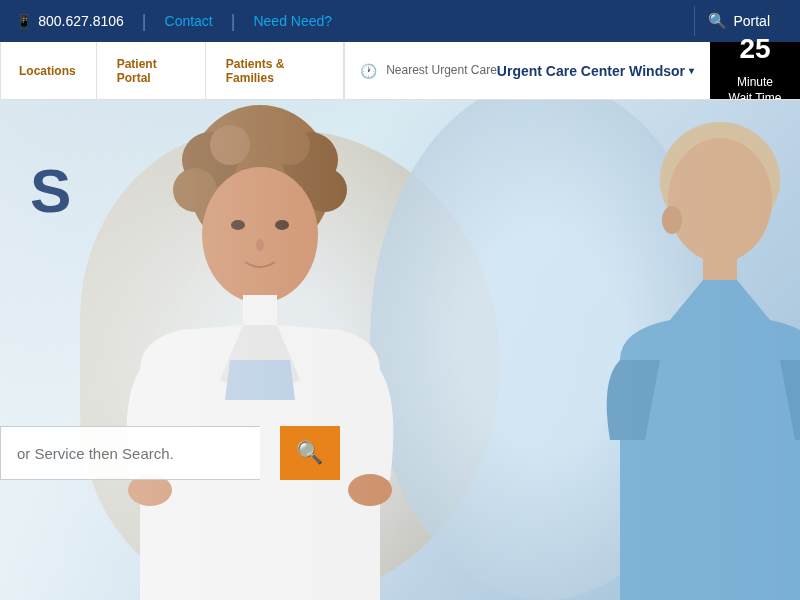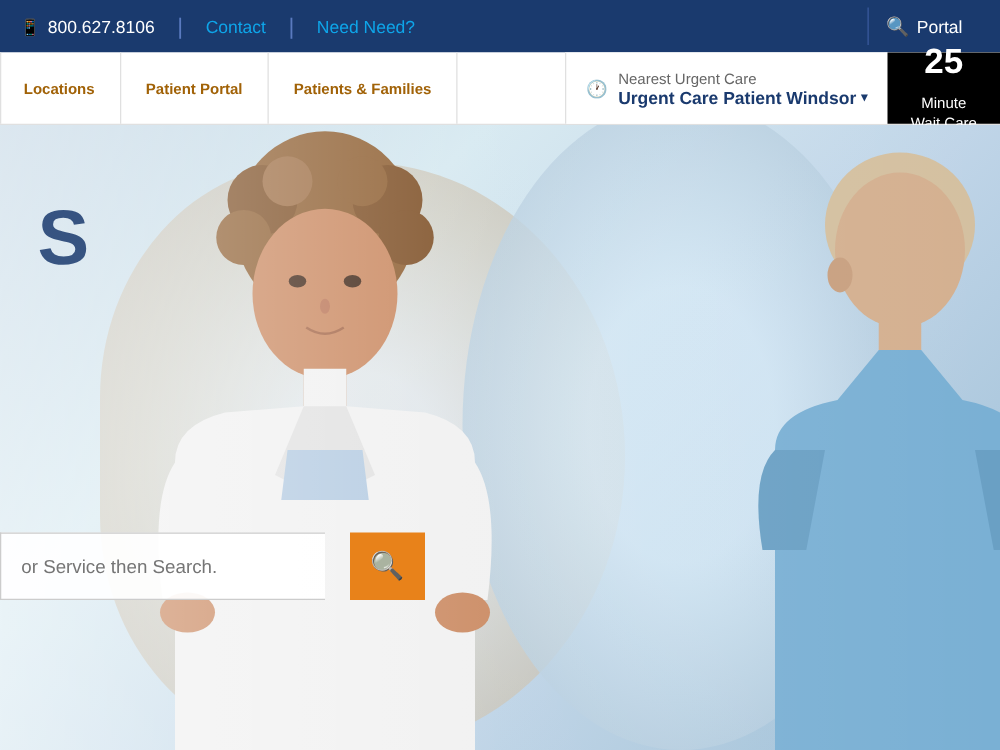--- a/index.html
+++ b/index.html
@@ -104,21 +104,21 @@
       gap: 8px;
       padding: 0 16px;
       background: white;
       border: none;
       cursor: pointer;
       border-left: 1px solid #e0e0e0;
     }
 
     #nearest-urgent-care-text {
       display: flex;
-      flex-direction: column;
+      flex-direction: row;
       align-items: flex-start;
     }
 
     .nuc-label {
       font-size: 12px;
       color: #666;
       font-weight: 400;
     }
 
     .nuc-location {
@@ -314,31 +314,31 @@
       <span>Patients &amp; Families</span>
     </div>
   </div>
 
   <div id="urgent-care-widget">
     <div id="nearest-urgent-care">
       <span style="font-size:14px;color:#666;">🕐</span>
       <div id="nearest-urgent-care-text">
         <span class="nuc-label">Nearest Urgent Care</span>
         <span class="nuc-location">
-          <span>Urgent Care Patient Windsor</span>
+          <span>Urgent Care Center Windsor</span>
           <span class="chevron-down">▾</span>
         </span>
       </div>
     </div>
 
     <div id="wait-time-badge">
       <span class="wait-number">25</span>
       <span class="wait-text">
         <span>Minute</span><br>
-        <span>Wait Care</span>
+        <span>Wait Time</span>
       </span>
     </div>
   </div>
 </div>
 
 <div id="hero">
 
   <div id="hero-bg"></div>
 
   <div class="bg-blob-2"></div>

